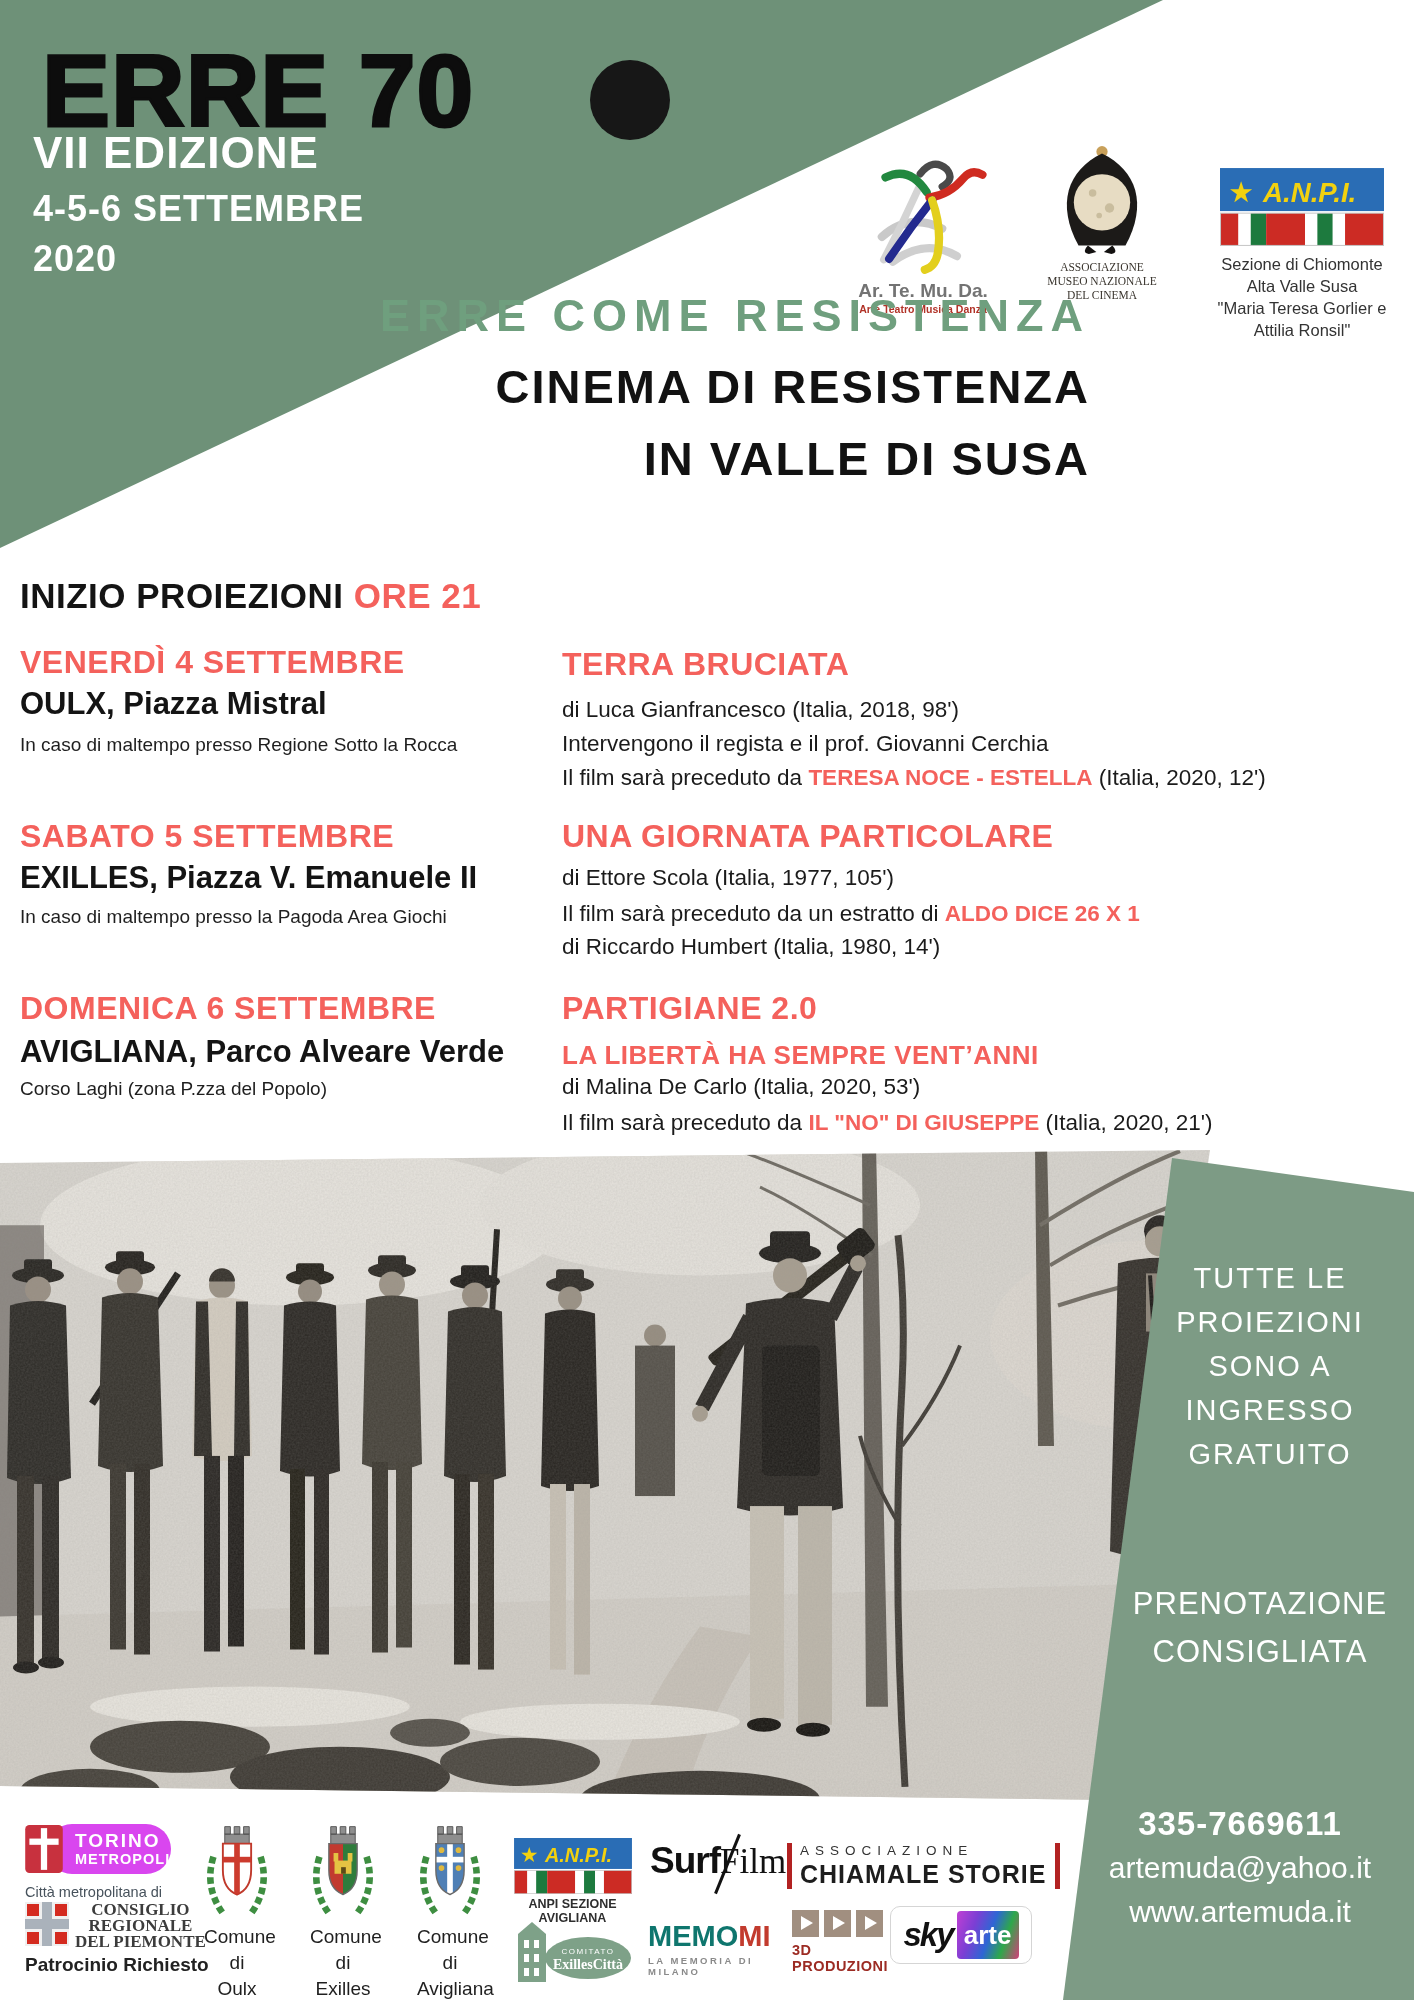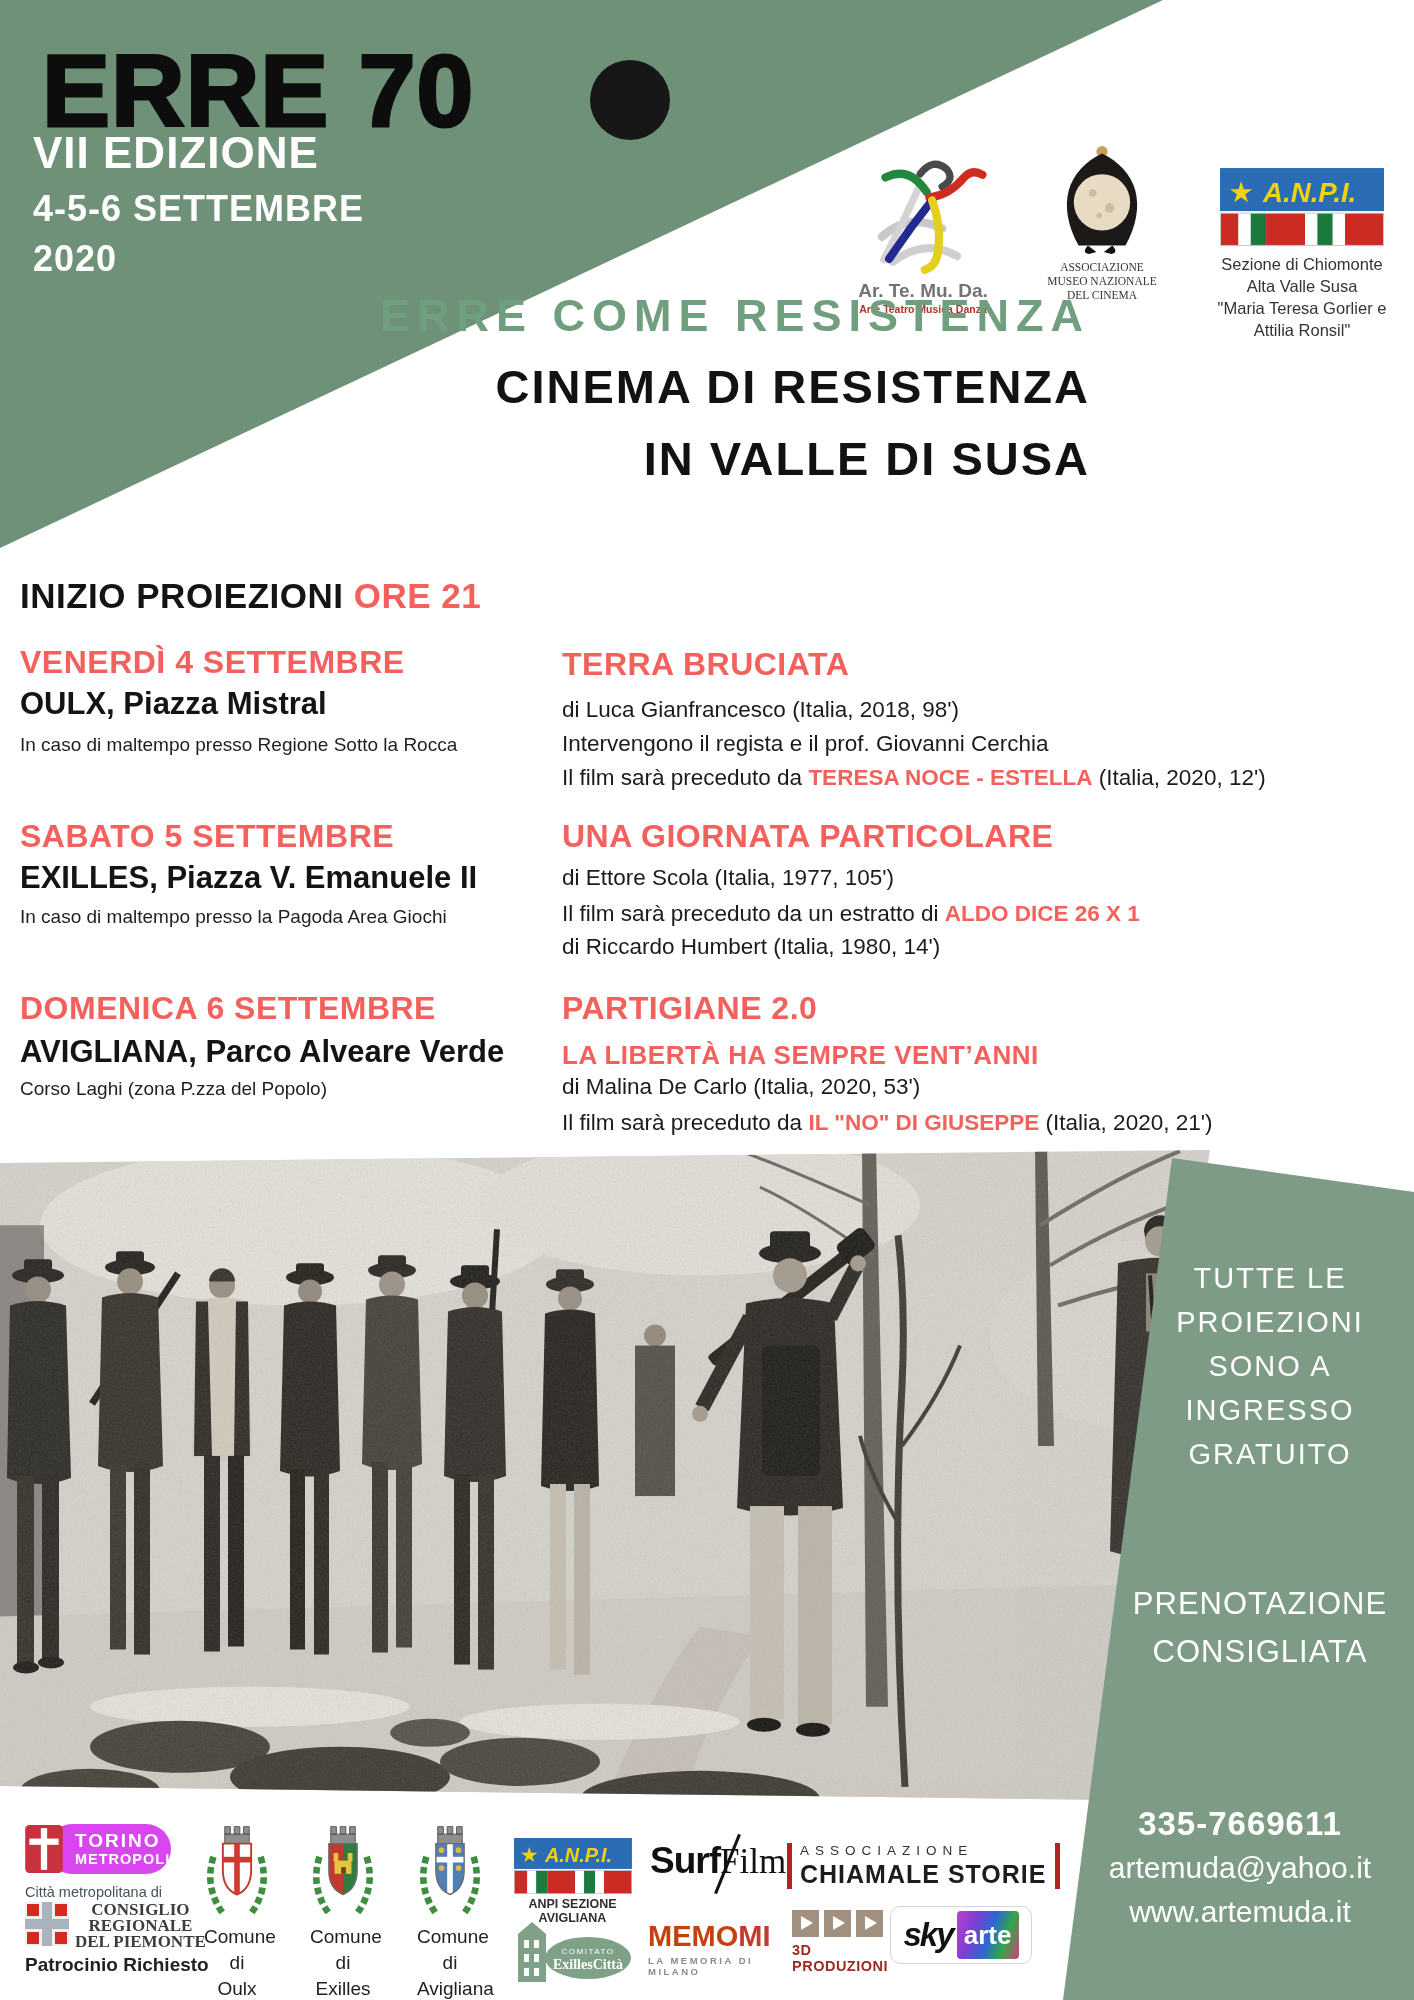--- a/index.html
+++ b/index.html
@@ -79,21 +79,21 @@
   .crest{width:66px;text-align:center;}
   .crest-label{font-size:19px;line-height:26px;color:#1f1f1f;font-weight:500;text-align:center;}
   .anpi-foot{left:510px;top:1838px;width:125px;text-align:center;}
   .anpi-foot-cap{font-size:12.5px;font-weight:bold;color:#2e2e2e;margin-top:3px;}
   .exilles-logo{left:508px;top:1914px;}
   .surf{left:650px;top:1840px;position:absolute;font-size:37px;color:#111;white-space:nowrap;}
   .surf .s1{font-weight:900;letter-spacing:-1px;}
   .surf .s2{font-family:"Liberation Serif",serif;font-size:35px;}
   .surf::after{content:"";position:absolute;left:76px;top:-8px;width:3px;height:64px;background:#111;transform:rotate(22deg);}
   .memomi{left:648px;top:1920px;width:130px;text-align:left;}
-  .memomi .m{font-size:29px;font-weight:700;color:#c2410c;letter-spacing:0;}
+  .memomi .m{font-size:29px;font-weight:700;color:#0f766e;letter-spacing:0;}
   .memomi .m2{font-weight:800;}
   .memomi .mi{font-size:29px;font-weight:800;color:#c23b2e;}
   .memomi-cap{font-size:9.5px;letter-spacing:2.5px;color:#8a8a8a;font-weight:600;margin-top:2px;}
   .chiamale{left:787px;top:1843px;display:flex;align-items:stretch;gap:8px;}
   .chiamale .bar{width:5px;background:#b22222;}
   .chiamale .l1{font-size:13.5px;letter-spacing:6px;color:#333;}
   .chiamale .l2{font-size:25px;font-weight:800;color:#1d1d1d;letter-spacing:1px;margin-top:2px;}
   .prod3d{left:792px;top:1910px;width:110px;}
   .playrow{display:flex;gap:5px;}
   .play{width:27px;height:27px;background:#a18f80;position:relative;}

